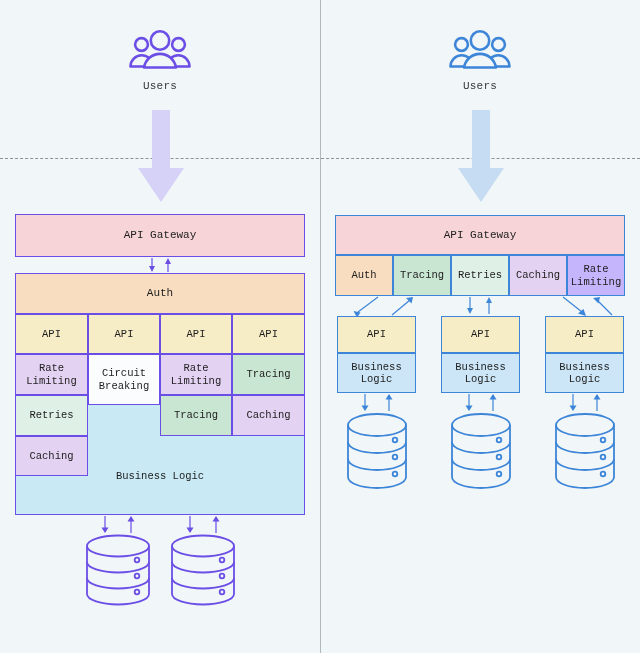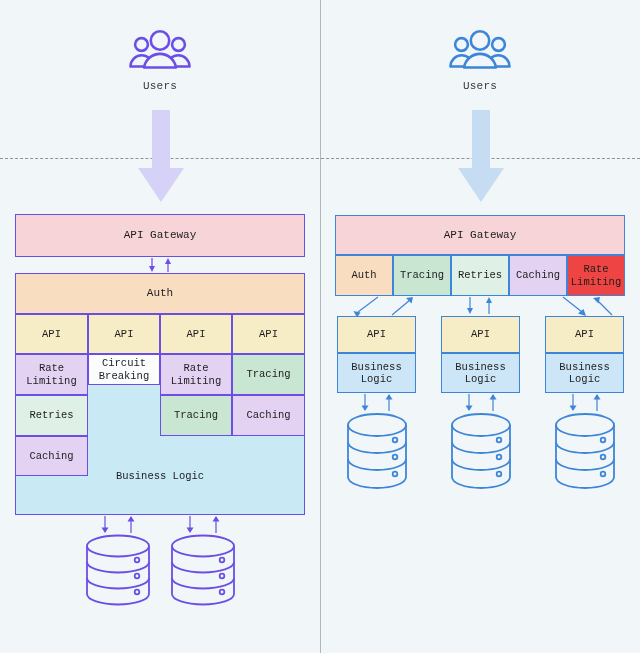--- a/index.html
+++ b/index.html
@@ -98,21 +98,21 @@
   <div class="box bd-p" style="left:160px; top:314px; width:72px; height:40px; background:#f6ecc6;">
     <span>API</span>
   </div>
   <div class="box bd-p" style="left:232px; top:314px; width:73px; height:40px; background:#f6ecc6;">
     <span>API</span>
   </div>
 
   <div class="box bd-p" style="left:15px; top:354px; width:73px; height:41px; background:#e4d2f3;">
     <span class="lbl-2line">Rate Limiting</span>
   </div>
-  <div class="box bd-p" style="left:88px; top:354px; width:72px; height:31px; background:#fbfcfd;">
+  <div class="box bd-p" style="left:88px; top:354px; width:72px; height:51px; background:#fbfcfd;">
     <span class="lbl-2line">Circuit
 Breaking</span>
   </div>
   <div class="box bd-p" style="left:160px; top:354px; width:72px; height:41px; background:#e4d2f3;">
     <span class="lbl-2line">Rate Limiting</span>
   </div>
   <div class="box bd-p" style="left:232px; top:354px; width:73px; height:41px; background:#c9e6d2;">
     <span class="lbl-2line">Tracing</span>
   </div>
 
@@ -202,21 +202,21 @@
   </div>
   <div class="box bd-b" style="left:393px; top:255px; width:58px; height:41px; background:#c9e6d2;">
     <span class="lbl-2line">Tracing</span>
   </div>
   <div class="box bd-b" style="left:451px; top:255px; width:58px; height:41px; background:#dff0e6;">
     <span class="lbl-2line">Retries</span>
   </div>
   <div class="box bd-b" style="left:509px; top:255px; width:58px; height:41px; background:#e4d2f3;">
     <span class="lbl-2line">Caching</span>
   </div>
-  <div class="box bd-b" style="left:567px; top:255px; width:58px; height:41px; background:#ef4444;">
+  <div class="box bd-b" style="left:567px; top:255px; width:58px; height:41px; background:#c4b5fd;">
     <span class="lbl-2line">Rate
 Limiting</span>
   </div>
 
   <svg class="ovl">
     <g stroke="#3d85d8" stroke-width="1.2" fill="none">
 
       <line x1="378" y1="297" x2="358" y2="312"></line>
       <path d="M353.5 311 L357 317.5 L360.5 312.5 Z" fill="#3d85d8" stroke="none"></path>
       <line x1="392" y1="315" x2="410" y2="300"></line>

